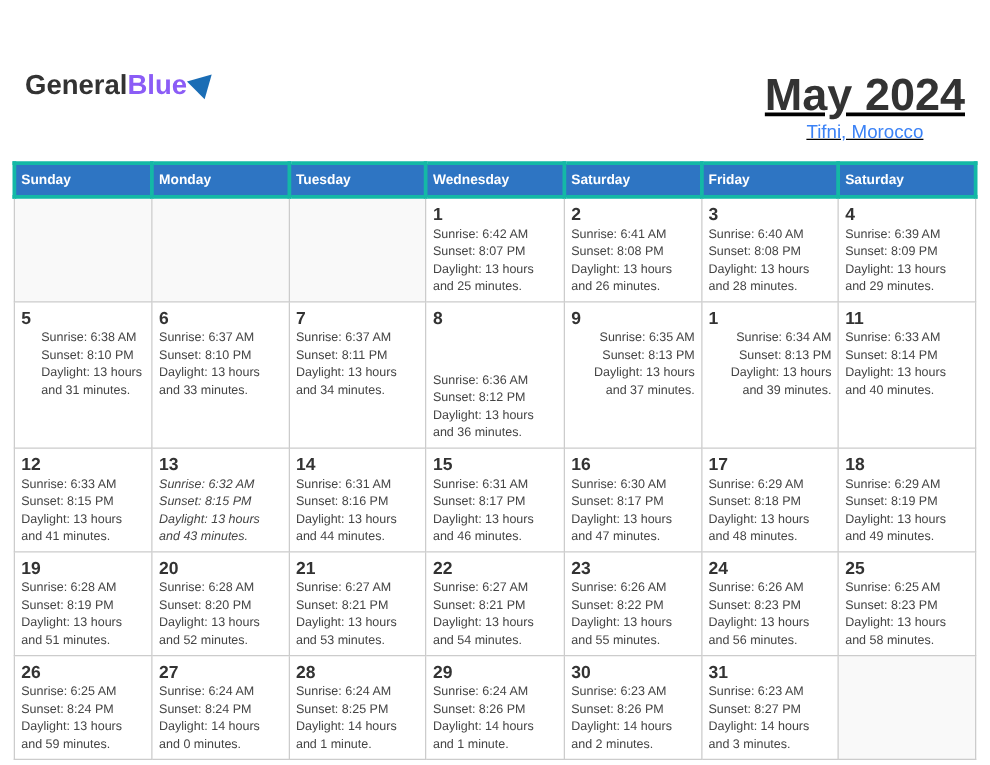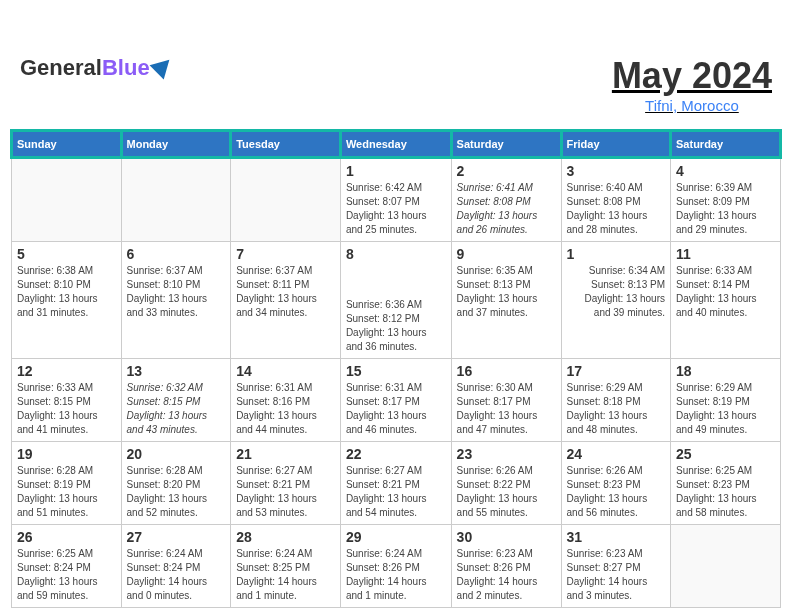--- a/index.html
+++ b/index.html
@@ -134,21 +134,21 @@
         <td class="empty"></td>
         <td>
           <div class="day-number">1</div>
           <div class="day-info" style="white-space: pre-line;">Sunrise: 6:42 AM
 Sunset: 8:07 PM
 Daylight: 13 hours
 and 25 minutes.</div>
         </td>
         <td>
           <div class="day-number">2</div>
-          <div class="day-info" style="white-space: pre-line; font-style: italic;">Sunrise: 6:41 AM
+          <div class="day-info" style="white-space: pre-line;">Sunrise: 6:41 AM
 Sunset: 8:08 PM
 Daylight: 13 hours
 and 26 minutes.</div>
         </td>
         <td>
           <div class="day-number">3</div>
           <div class="day-info" style="white-space: pre-line;">Sunrise: 6:40 AM
 Sunset: 8:08 PM
 Daylight: 13 hours
 and 28 minutes.</div>
@@ -157,21 +157,21 @@
           <div class="day-number">4</div>
           <div class="day-info" style="white-space: pre-line;">Sunrise: 6:39 AM
 Sunset: 8:09 PM
 Daylight: 13 hours
 and 29 minutes.</div>
         </td>
       </tr>
       <tr>
         <td>
           <div class="day-number">5</div>
-          <div class="day-info" style="white-space: pre-line;">Sunrise: 6:38 AM
+          <div class="day-info" style="white-space: pre-line; margin-left: 16px;">Sunrise: 6:38 AM
 Sunset: 8:10 PM
 Daylight: 13 hours
 and 31 minutes.</div>
         </td>
         <td>
           <div class="day-number">6</div>
           <div class="day-info" style="white-space: pre-line;">Sunrise: 6:37 AM
 Sunset: 8:10 PM
 Daylight: 13 hours
 and 33 minutes.</div>
@@ -185,21 +185,21 @@
         </td>
         <td>
           <div class="day-number">8</div>
           <div class="day-info" style="white-space: pre-line; margin-top: 36px;">Sunrise: 6:36 AM
 Sunset: 8:12 PM
 Daylight: 13 hours
 and 36 minutes.</div>
         </td>
         <td>
           <div class="day-number">9</div>
-          <div class="day-info" style="white-space: pre-line;">Sunrise: 6:35 AM
+          <div class="day-info" style="white-space: pre-line; text-align: right;">Sunrise: 6:35 AM
 Sunset: 8:13 PM
 Daylight: 13 hours
 and 37 minutes.</div>
         </td>
         <td>
           <div class="day-number">1</div>
           <div class="day-info" style="white-space: pre-line; text-align: right;">Sunrise: 6:34 AM
 Sunset: 8:13 PM
 Daylight: 13 hours
 and 39 minutes.</div>

